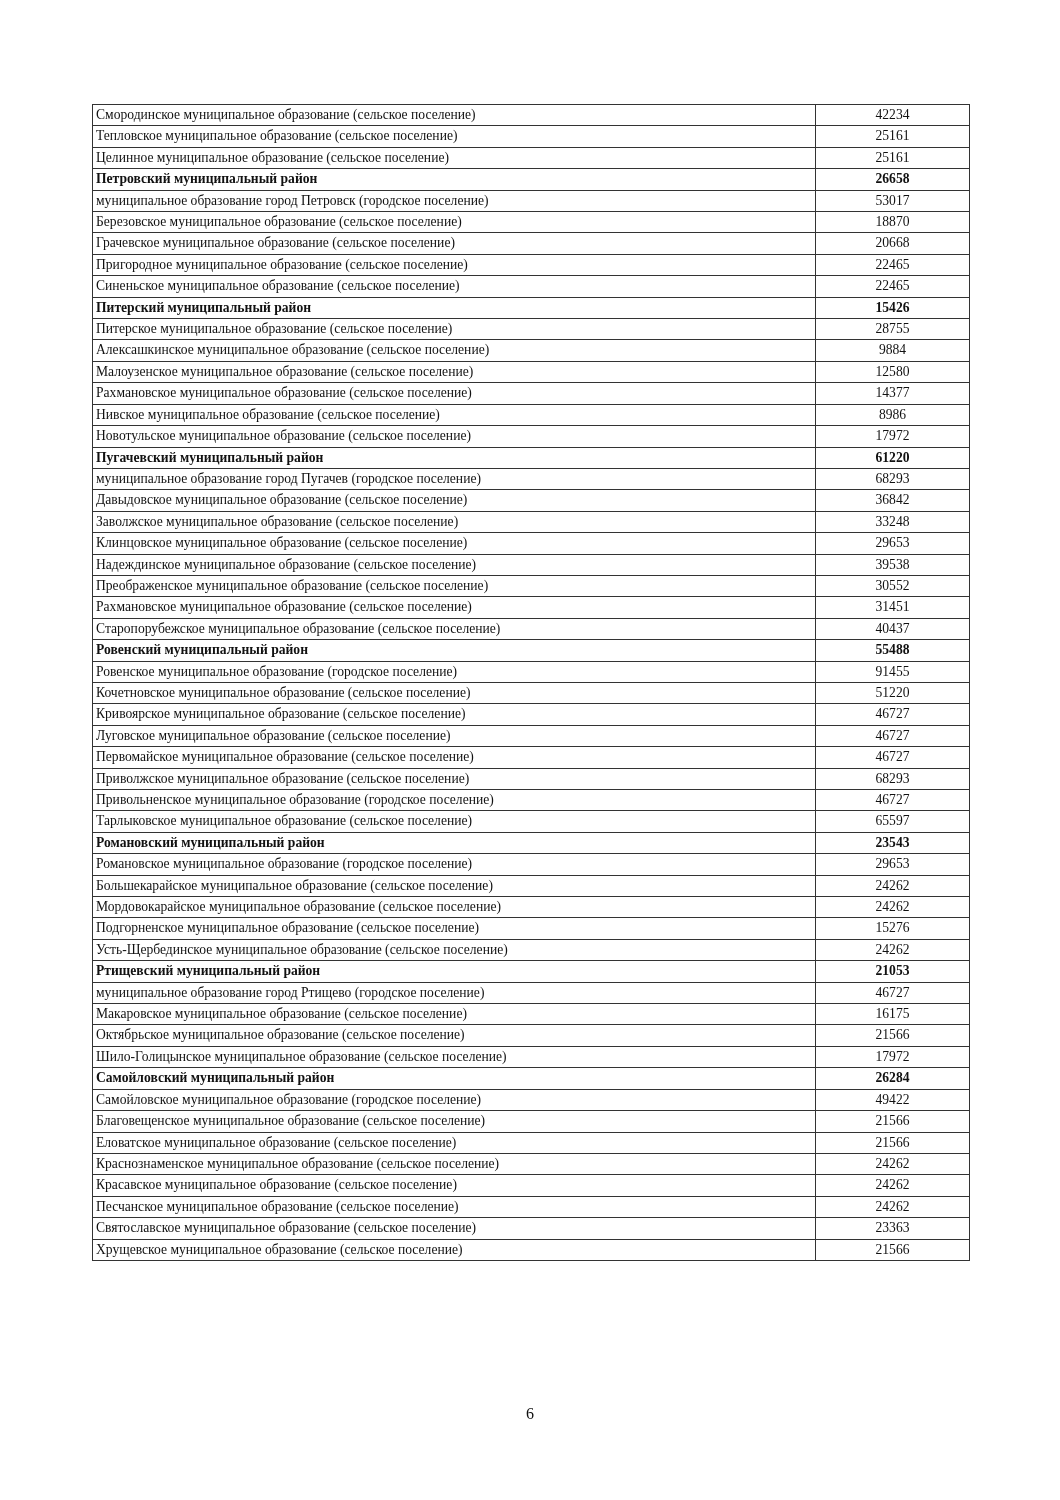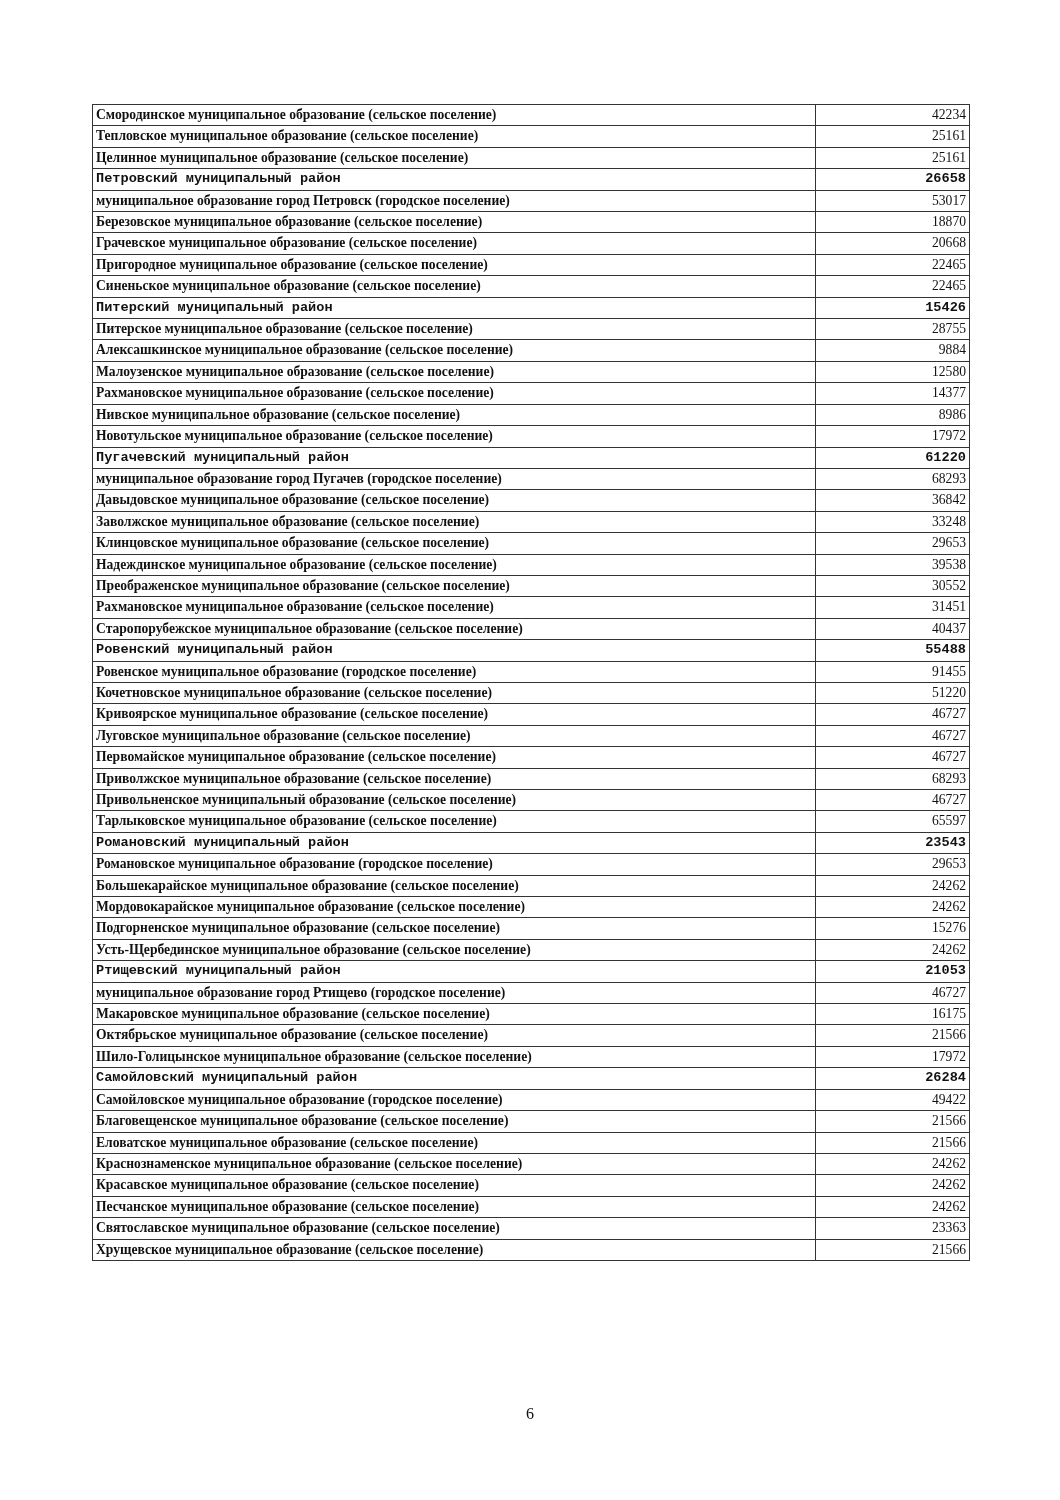--- a/index.html
+++ b/index.html
@@ -4,23 +4,23 @@
 <style>
   html, body { margin: 0; padding: 0; background: #ffffff; }
   body { width: 1060px; height: 1500px; position: relative; overflow: hidden;
          font-family: "DejaVu Serif", "Liberation Serif", serif; color: #111; }
   .page { position: absolute; left: 0; top: 0; width: 1060px; height: 1500px; background: #fff; }
   table.data { position: absolute; left: 92px; top: 104px; width: 878px;
                border-collapse: collapse; table-layout: fixed; }
   table.data td { border: 1px solid #333; height: 20.4px; padding: 0 3px;
                   font-size: 13.6px; line-height: 20.4px; white-space: nowrap; overflow: hidden;
                   font-family: "Liberation Serif", "DejaVu Serif", serif; }
-  table.data td.name { width: 716px; text-align: left; font-weight: bold; }
-  table.data td.val { text-align: right; padding-right: 3px; }
-  table.data tr.district td { font-weight: bold; font-family: Liberation Mono, monospace; }
+  table.data td.name { width: 716px; text-align: left; }
+  table.data td.val { text-align: center; padding-right: 3px; }
+  table.data tr.district td { font-weight: bold; }
   .page-number { position: absolute; top: 1405px; left: 0; width: 1060px; text-align: center;
                  font-size: 16px; font-family: "Liberation Serif", "DejaVu Serif", serif; }
 </style>
 </head>
 <body>
 
 <div class="page">
   <table class="data">
     <tbody id="table-body">
         <tr class="settlement">
@@ -145,21 +145,21 @@
         </tr>
         <tr class="settlement">
           <td class="name">Первомайское муниципальное образование (сельское поселение)</td>
           <td class="val">46727</td>
         </tr>
         <tr class="settlement">
           <td class="name">Приволжское муниципальное образование (сельское поселение)</td>
           <td class="val">68293</td>
         </tr>
         <tr class="settlement">
-          <td class="name">Привольненское муниципальный образование (сельское поселение)</td>
+          <td class="name">Привольненское муниципальное образование (городское поселение)</td>
           <td class="val">46727</td>
         </tr>
         <tr class="settlement">
           <td class="name">Тарлыковское муниципальное образование (сельское поселение)</td>
           <td class="val">65597</td>
         </tr>
         <tr class="district">
           <td class="name">Романовский муниципальный район</td>
           <td class="val">23543</td>
         </tr>

